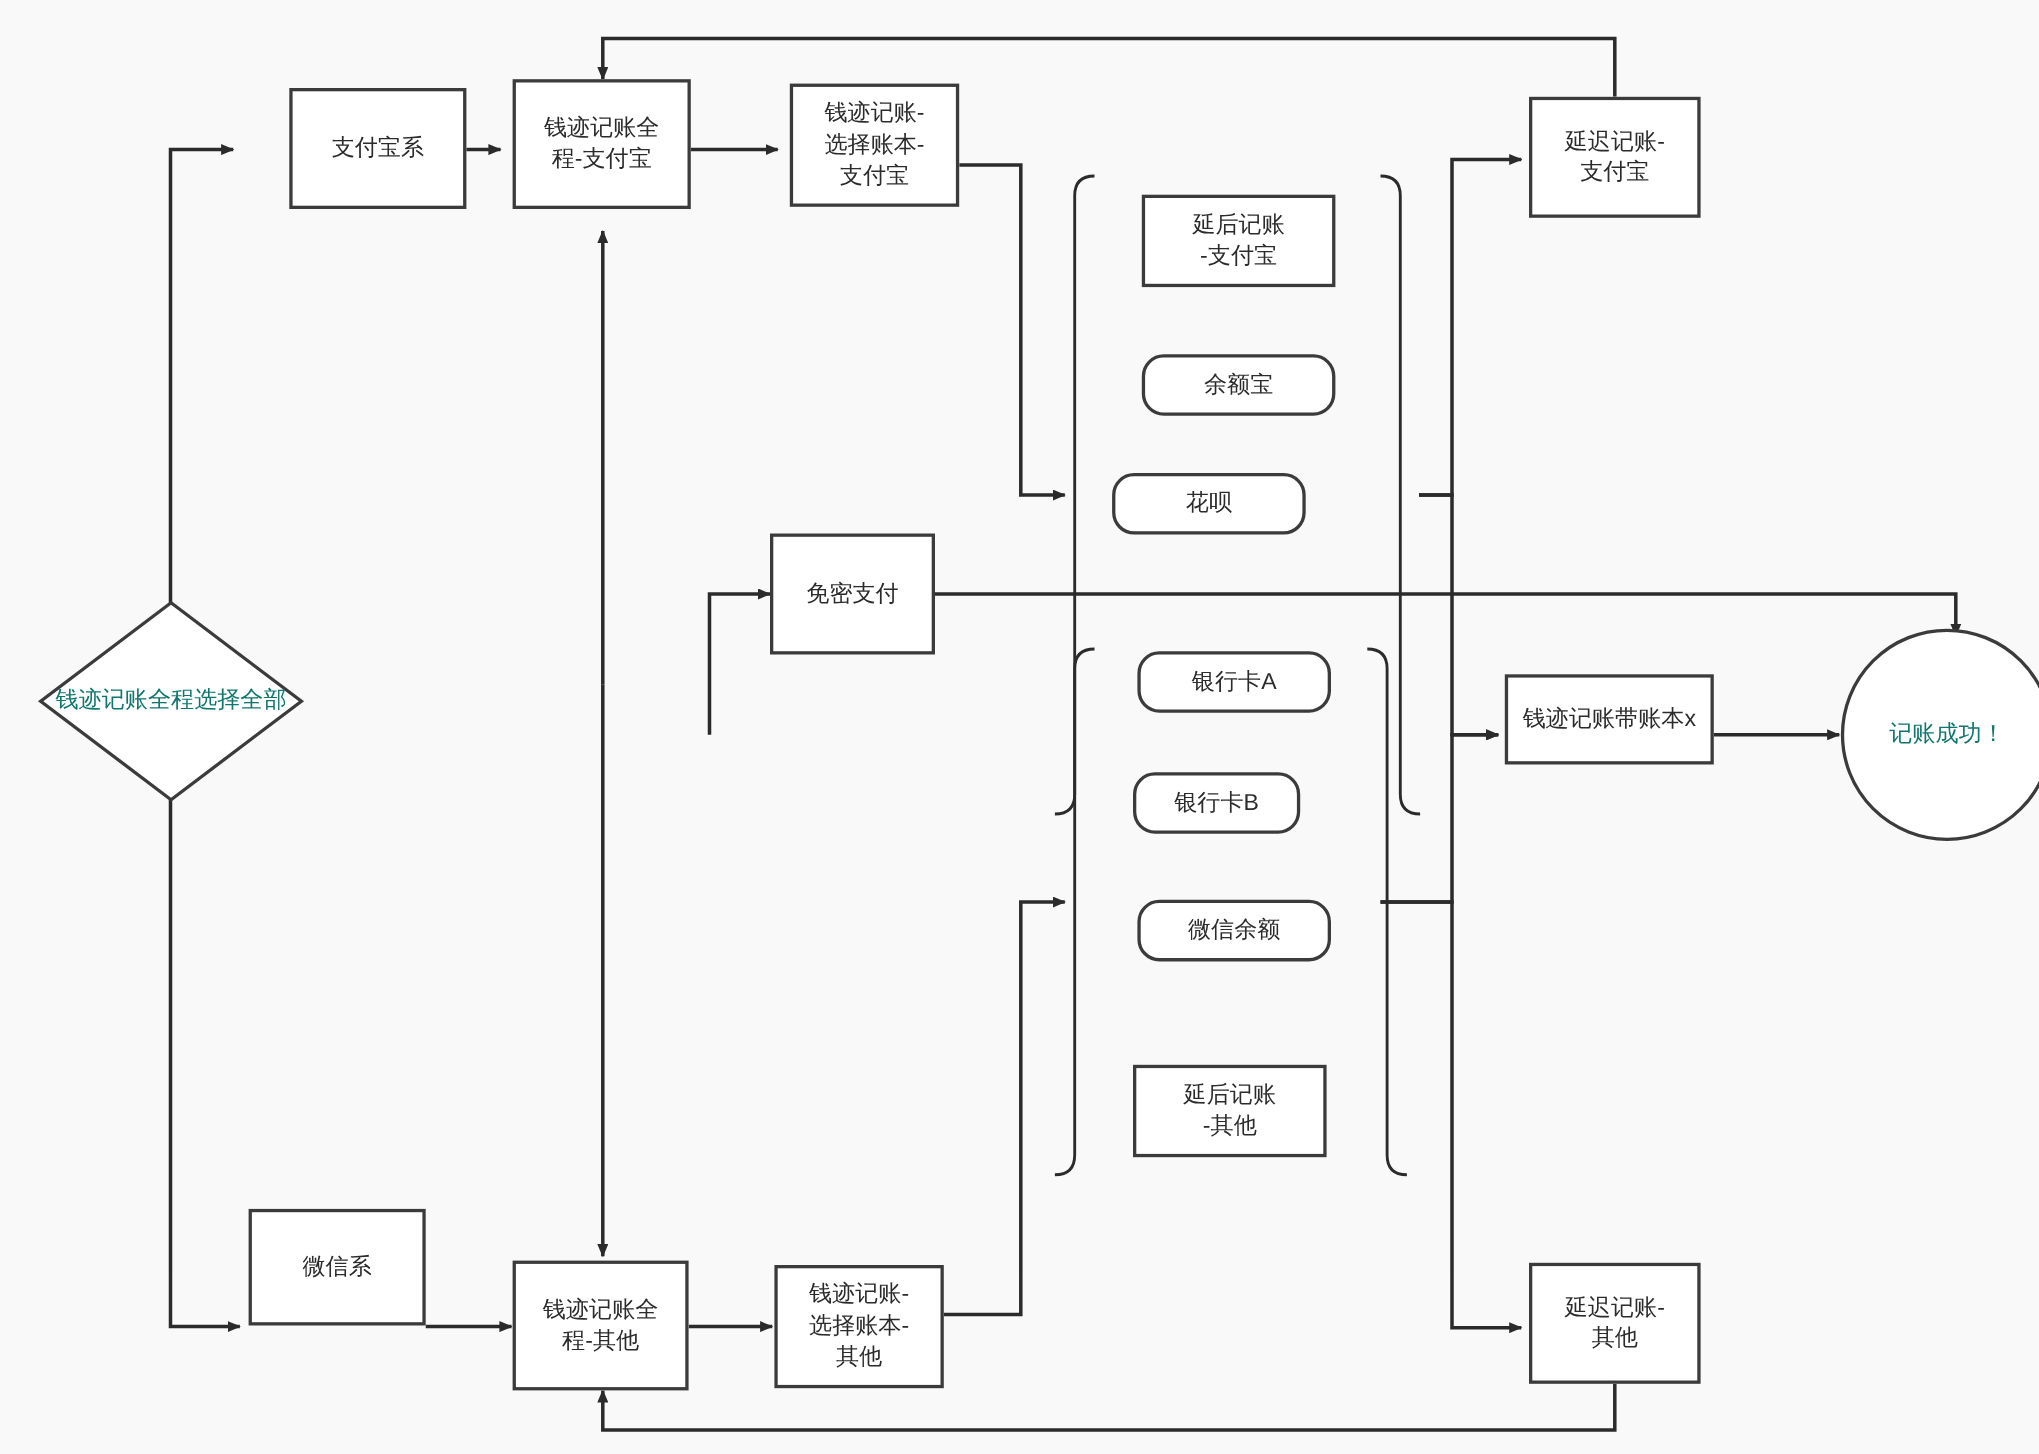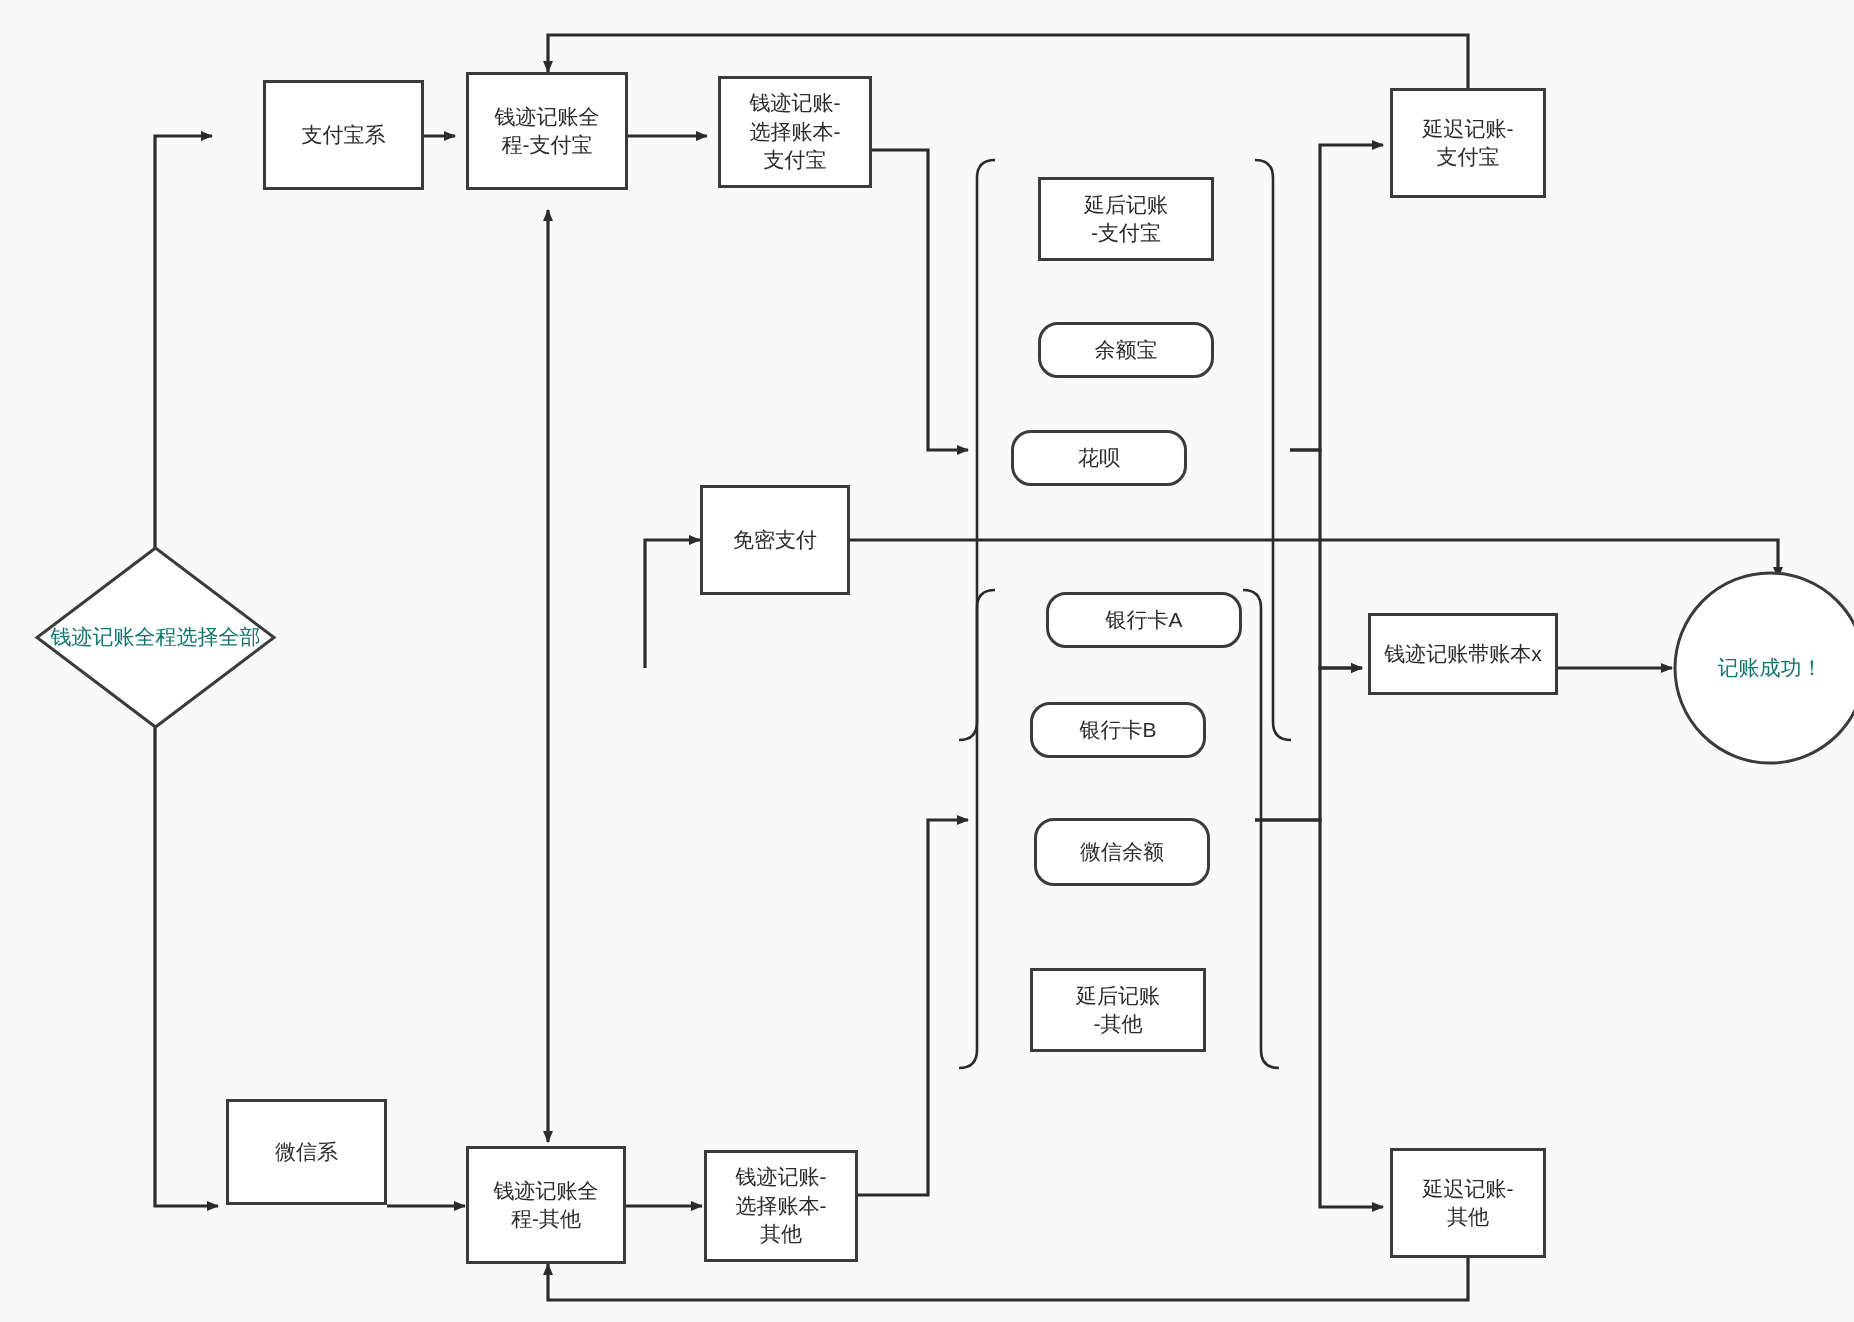--- a/index.html
+++ b/index.html
@@ -105,25 +105,25 @@
 
   <div class="node" style="left:700px;top:485px;width:150px;height:110px;">免密支付</div>
 
   <div class="node" style="left:1038px;top:177px;width:176px;height:84px;">延后记账
 -支付宝</div>
 
   <div class="node round" style="left:1038px;top:322px;width:176px;height:56px;">余额宝</div>
 
   <div class="node round" style="left:1011px;top:430px;width:176px;height:56px;">花呗</div>
 
-  <div class="node round" style="left:1034px;top:592px;width:196px;height:56px;margin-left:12px;">银行卡A</div>
+  <div class="node round" style="left:1034px;top:592px;width:176px;height:56px;">银行卡A</div>
 
-  <div class="node round" style="left:1030px;top:702px;width:176px;height:56px;">银行卡B</div>
+  <div class="node round" style="left:1030px;top:702px;width:152px;height:56px;">银行卡B</div>
 
-  <div class="node round" style="left:1034px;top:818px;width:176px;height:68px;">微信余额</div>
+  <div class="node round" style="left:1034px;top:818px;width:176px;height:56px;">微信余额</div>
 
   <div class="node" style="left:1030px;top:968px;width:176px;height:84px;">延后记账
 -其他</div>
 
   <div class="node" style="left:1390px;top:88px;width:156px;height:110px;">延迟记账-
 支付宝</div>
 
   <div class="node" style="left:1390px;top:1148px;width:156px;height:110px;">延迟记账-
 其他</div>
 

